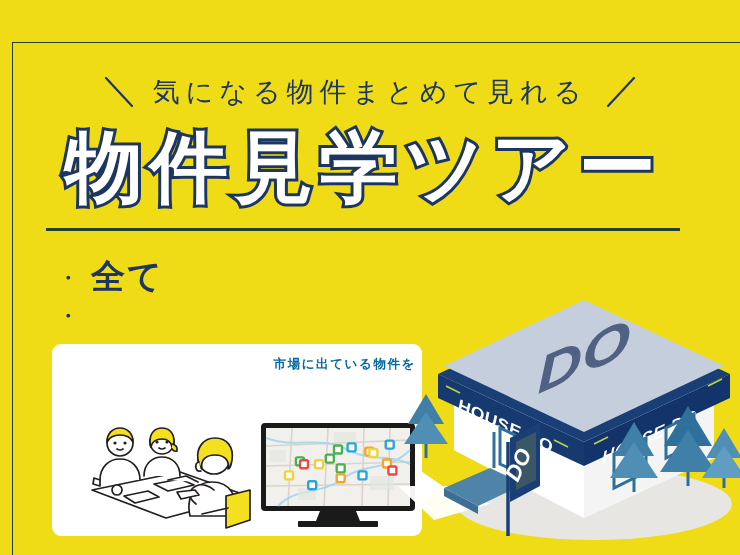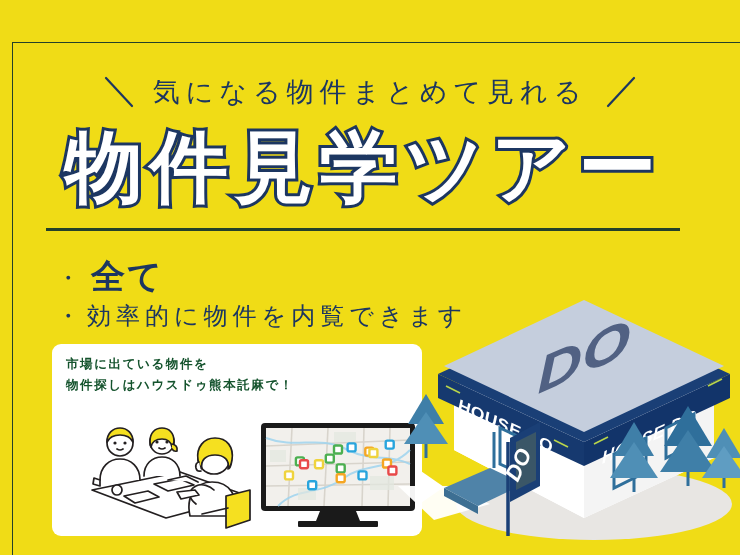--- a/index.html
+++ b/index.html
@@ -72,22 +72,22 @@
     background:#ffffff;border-radius:9px;
   }
   .card-tail{
     position:absolute;left:418px;top:437px;width:0;height:0;
     border-top:18px solid transparent;
     border-bottom:18px solid transparent;
     border-left:26px solid #ffffff;
   }
   .card-text{
     position:absolute;left:66px;top:322px;width:350px;
-    color:#14532d;font-size:12.5px;font-weight:bold;
-    letter-spacing:1.6px;line-height:1.65;white-space:nowrap;
+    color:#0369a1;font-size:12.5px;font-weight:bold;
+    letter-spacing:1.6px;line-height:1.65;white-space:nowrap;text-align:right;
   }
 
   
   .people{position:absolute;left:62px;top:386px;width:190px;height:112px;}
 
   
   .monitor{position:absolute;left:258px;top:388px;width:160px;height:110px;}
 
   
   .building{position:absolute;left:398px;top:258px;width:342px;height:262px;}
@@ -119,30 +119,28 @@
 
   <div class="divider"></div>
 
   <div class="bullets">
     <div class="bullet-line">
       <span class="bullet-dot">・</span>
       <span class="emph">全て</span>
     </div>
     <div class="bullet-line">
       <span class="bullet-dot">・</span>
-      <span>効率的に物件を内覧できます</span>
     </div>
   </div>
 
   <div class="card"></div>
   <div class="card-tail"></div>
 
   <div class="card-text">
     <div>市場に出ている物件を</div>
-    <div>物件探しはハウスドゥ熊本託麻で！</div>
   </div>
 
   <div class="people">
     <svg width="190" height="112" viewBox="0 0 190 112">
       <g fill="none" stroke="#231f20" stroke-width="1.7" stroke-linecap="round" stroke-linejoin="round">
 
         <path d="M30 72 L118 54 L186 78 L104 100 Z" fill="#ffffff"></path>
 
         <path d="M62 78 L86 73 L97 79 L73 85 Z" fill="#ffffff"></path>
         <path d="M92 66 L118 61 L132 67 L106 73 Z" fill="#ffffff"></path>

